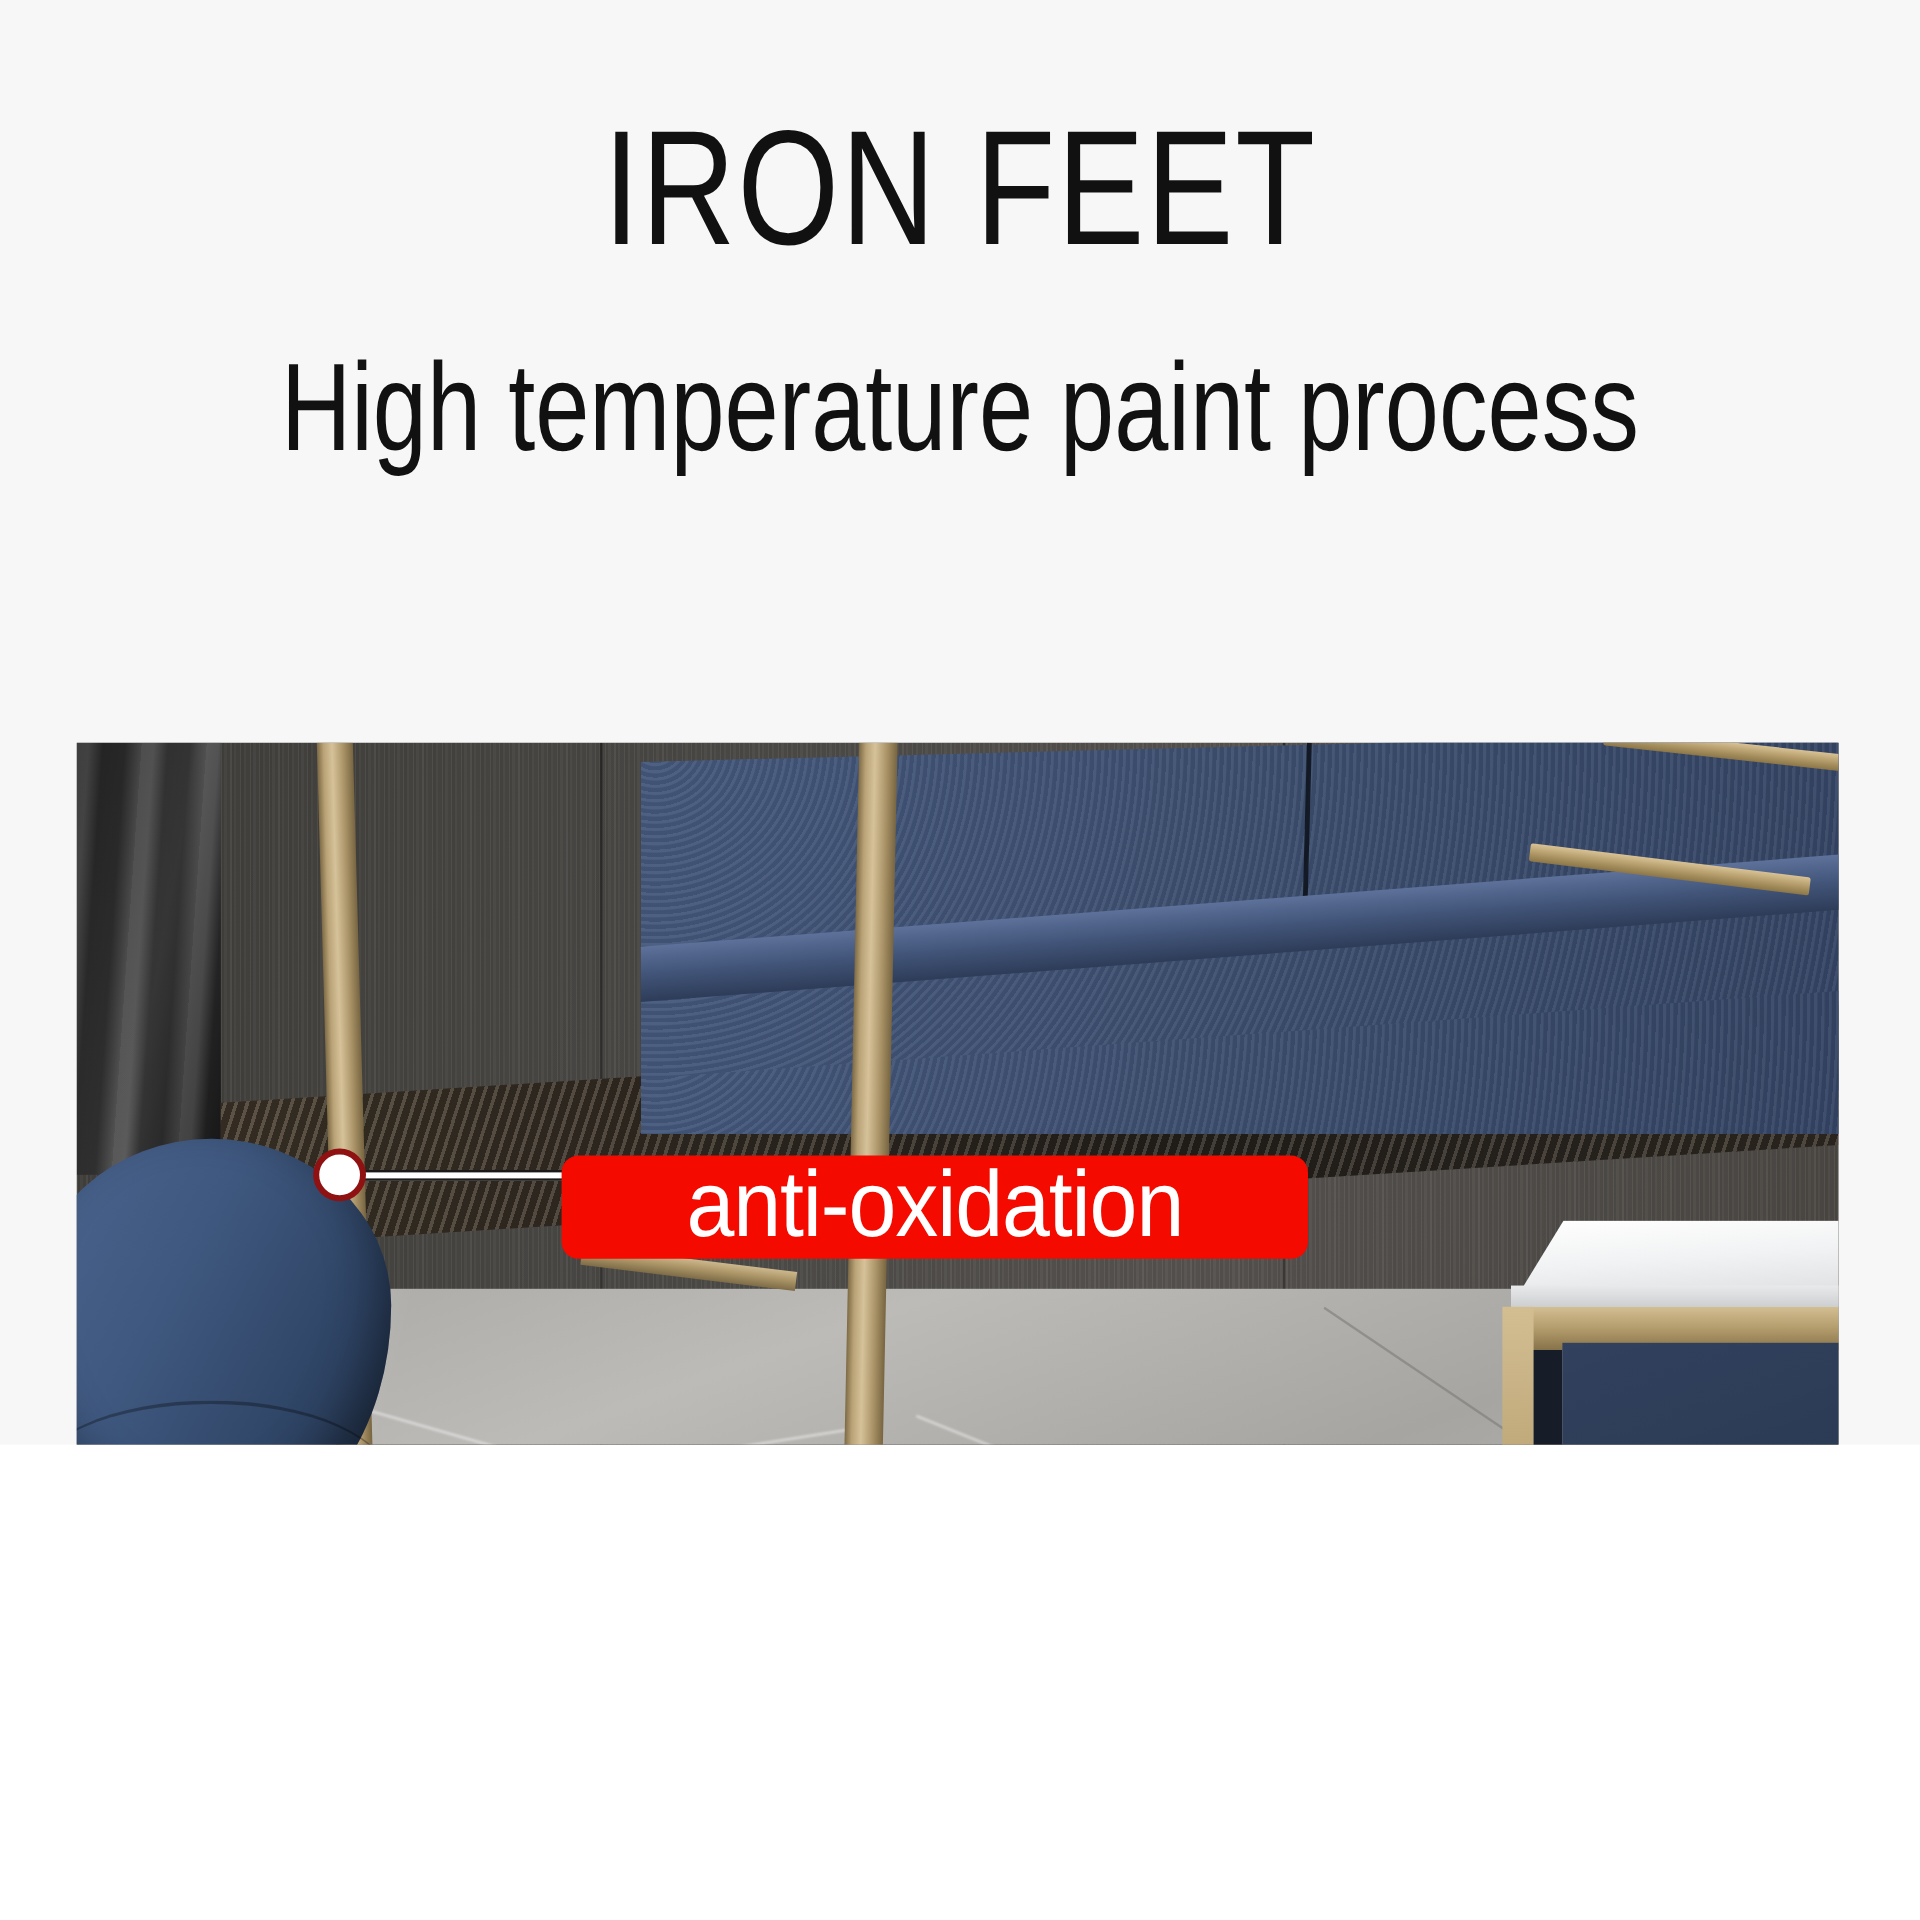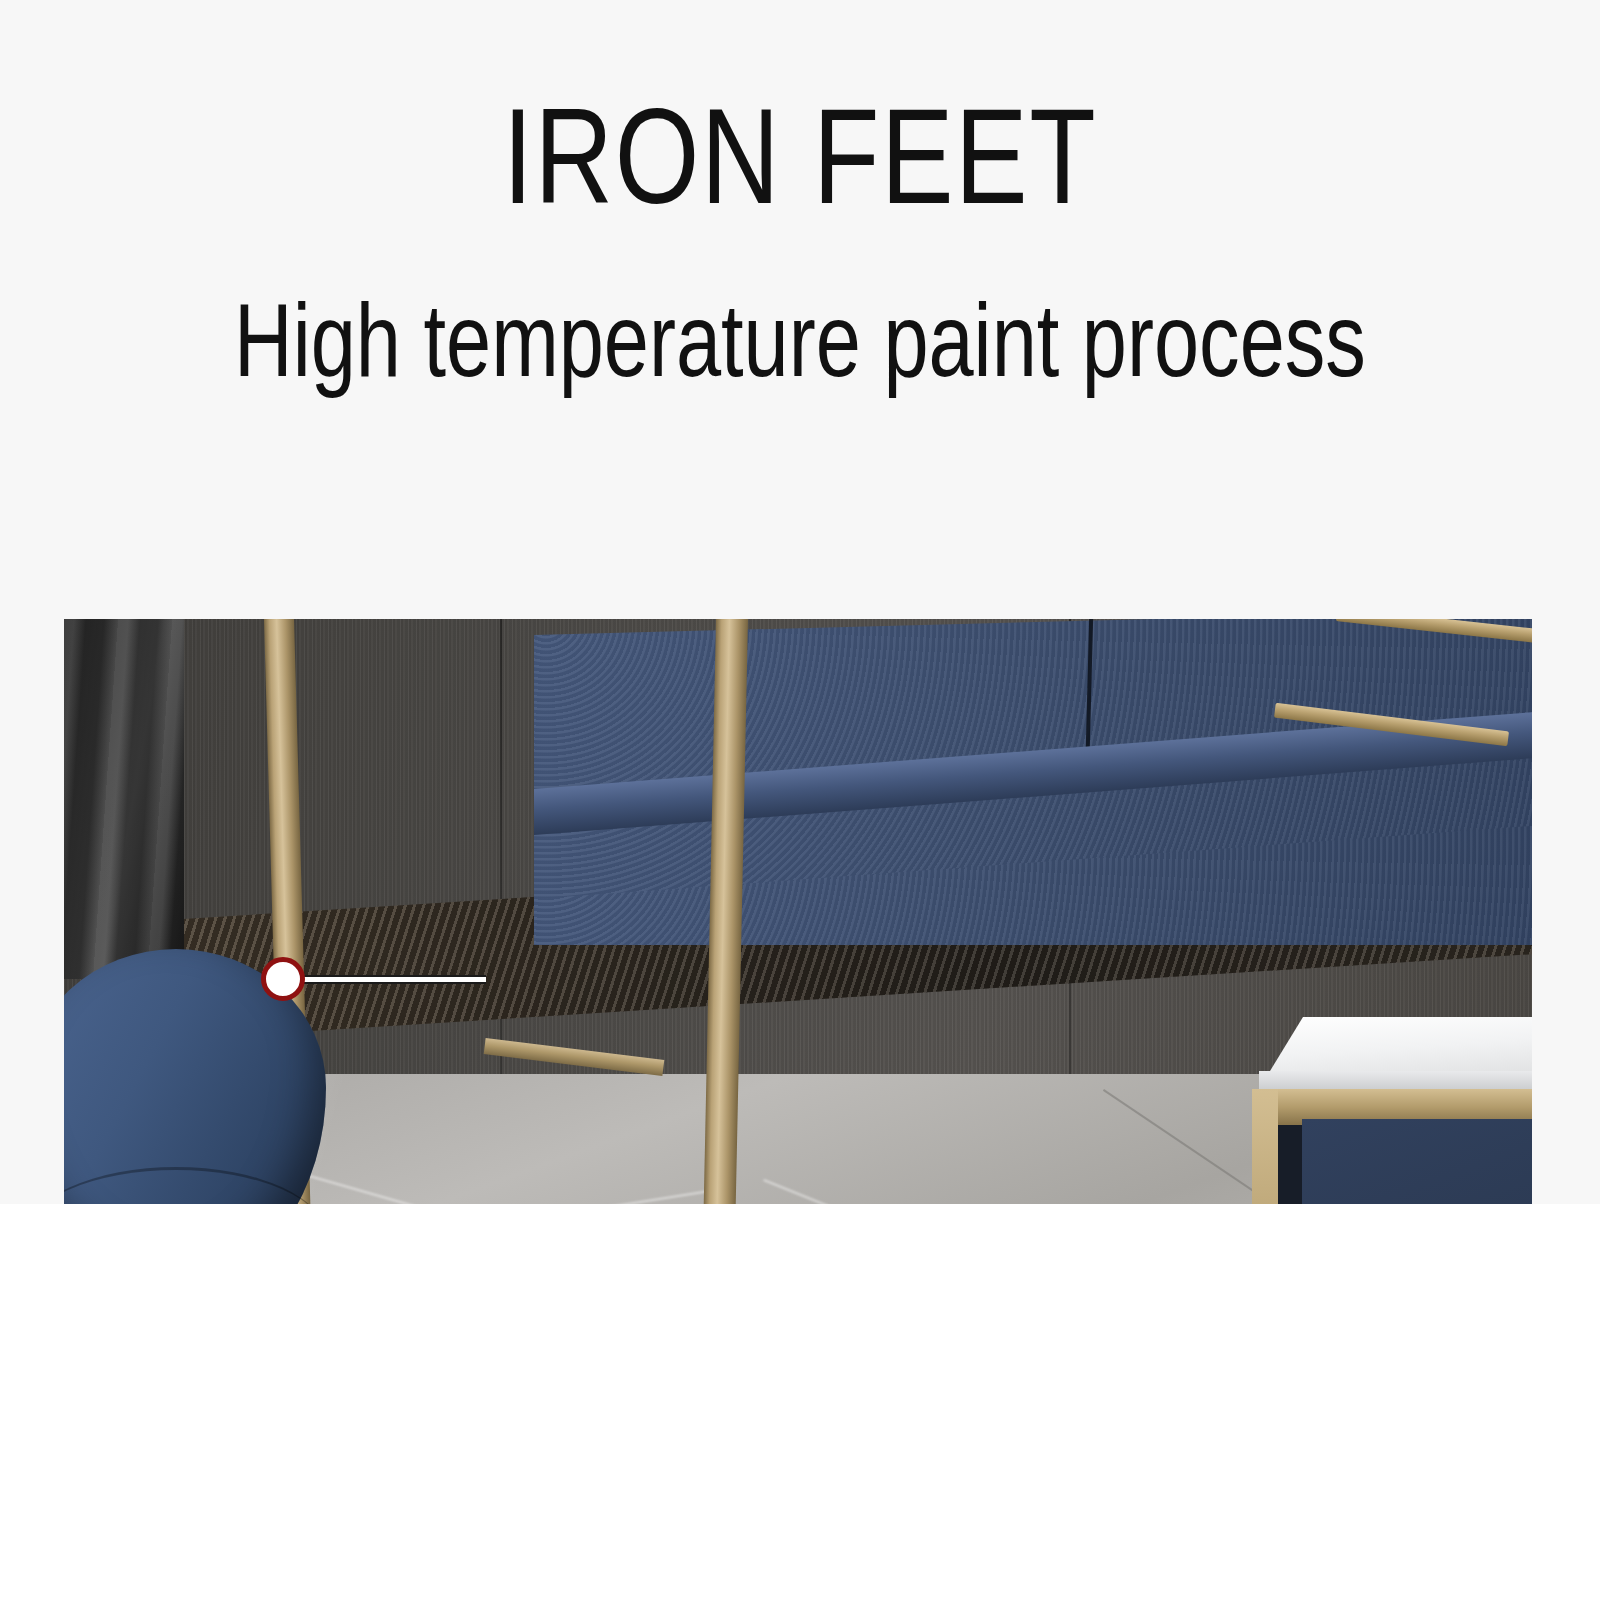--- a/index.html
+++ b/index.html
@@ -286,14 +286,17 @@
     <div class="layer tbl-inner-shadow" style="left:1214px; top:506px; width:24px; height:362px;"></div>
     <div class="layer tbl-panel" style="left:1238px; top:500px; width:250px; height:368px;"></div>
 
     <div class="layer ottoman"></div>
     <div class="layer ottoman-seam"></div>
 
   </div>
 
   <div id="callout-line"></div>
   <div id="callout-dot"></div>
+  <div id="badge">
+    <div id="badge-label">anti-oxidation</div>
+  </div>
 
 </div>
 
 </body></html>

